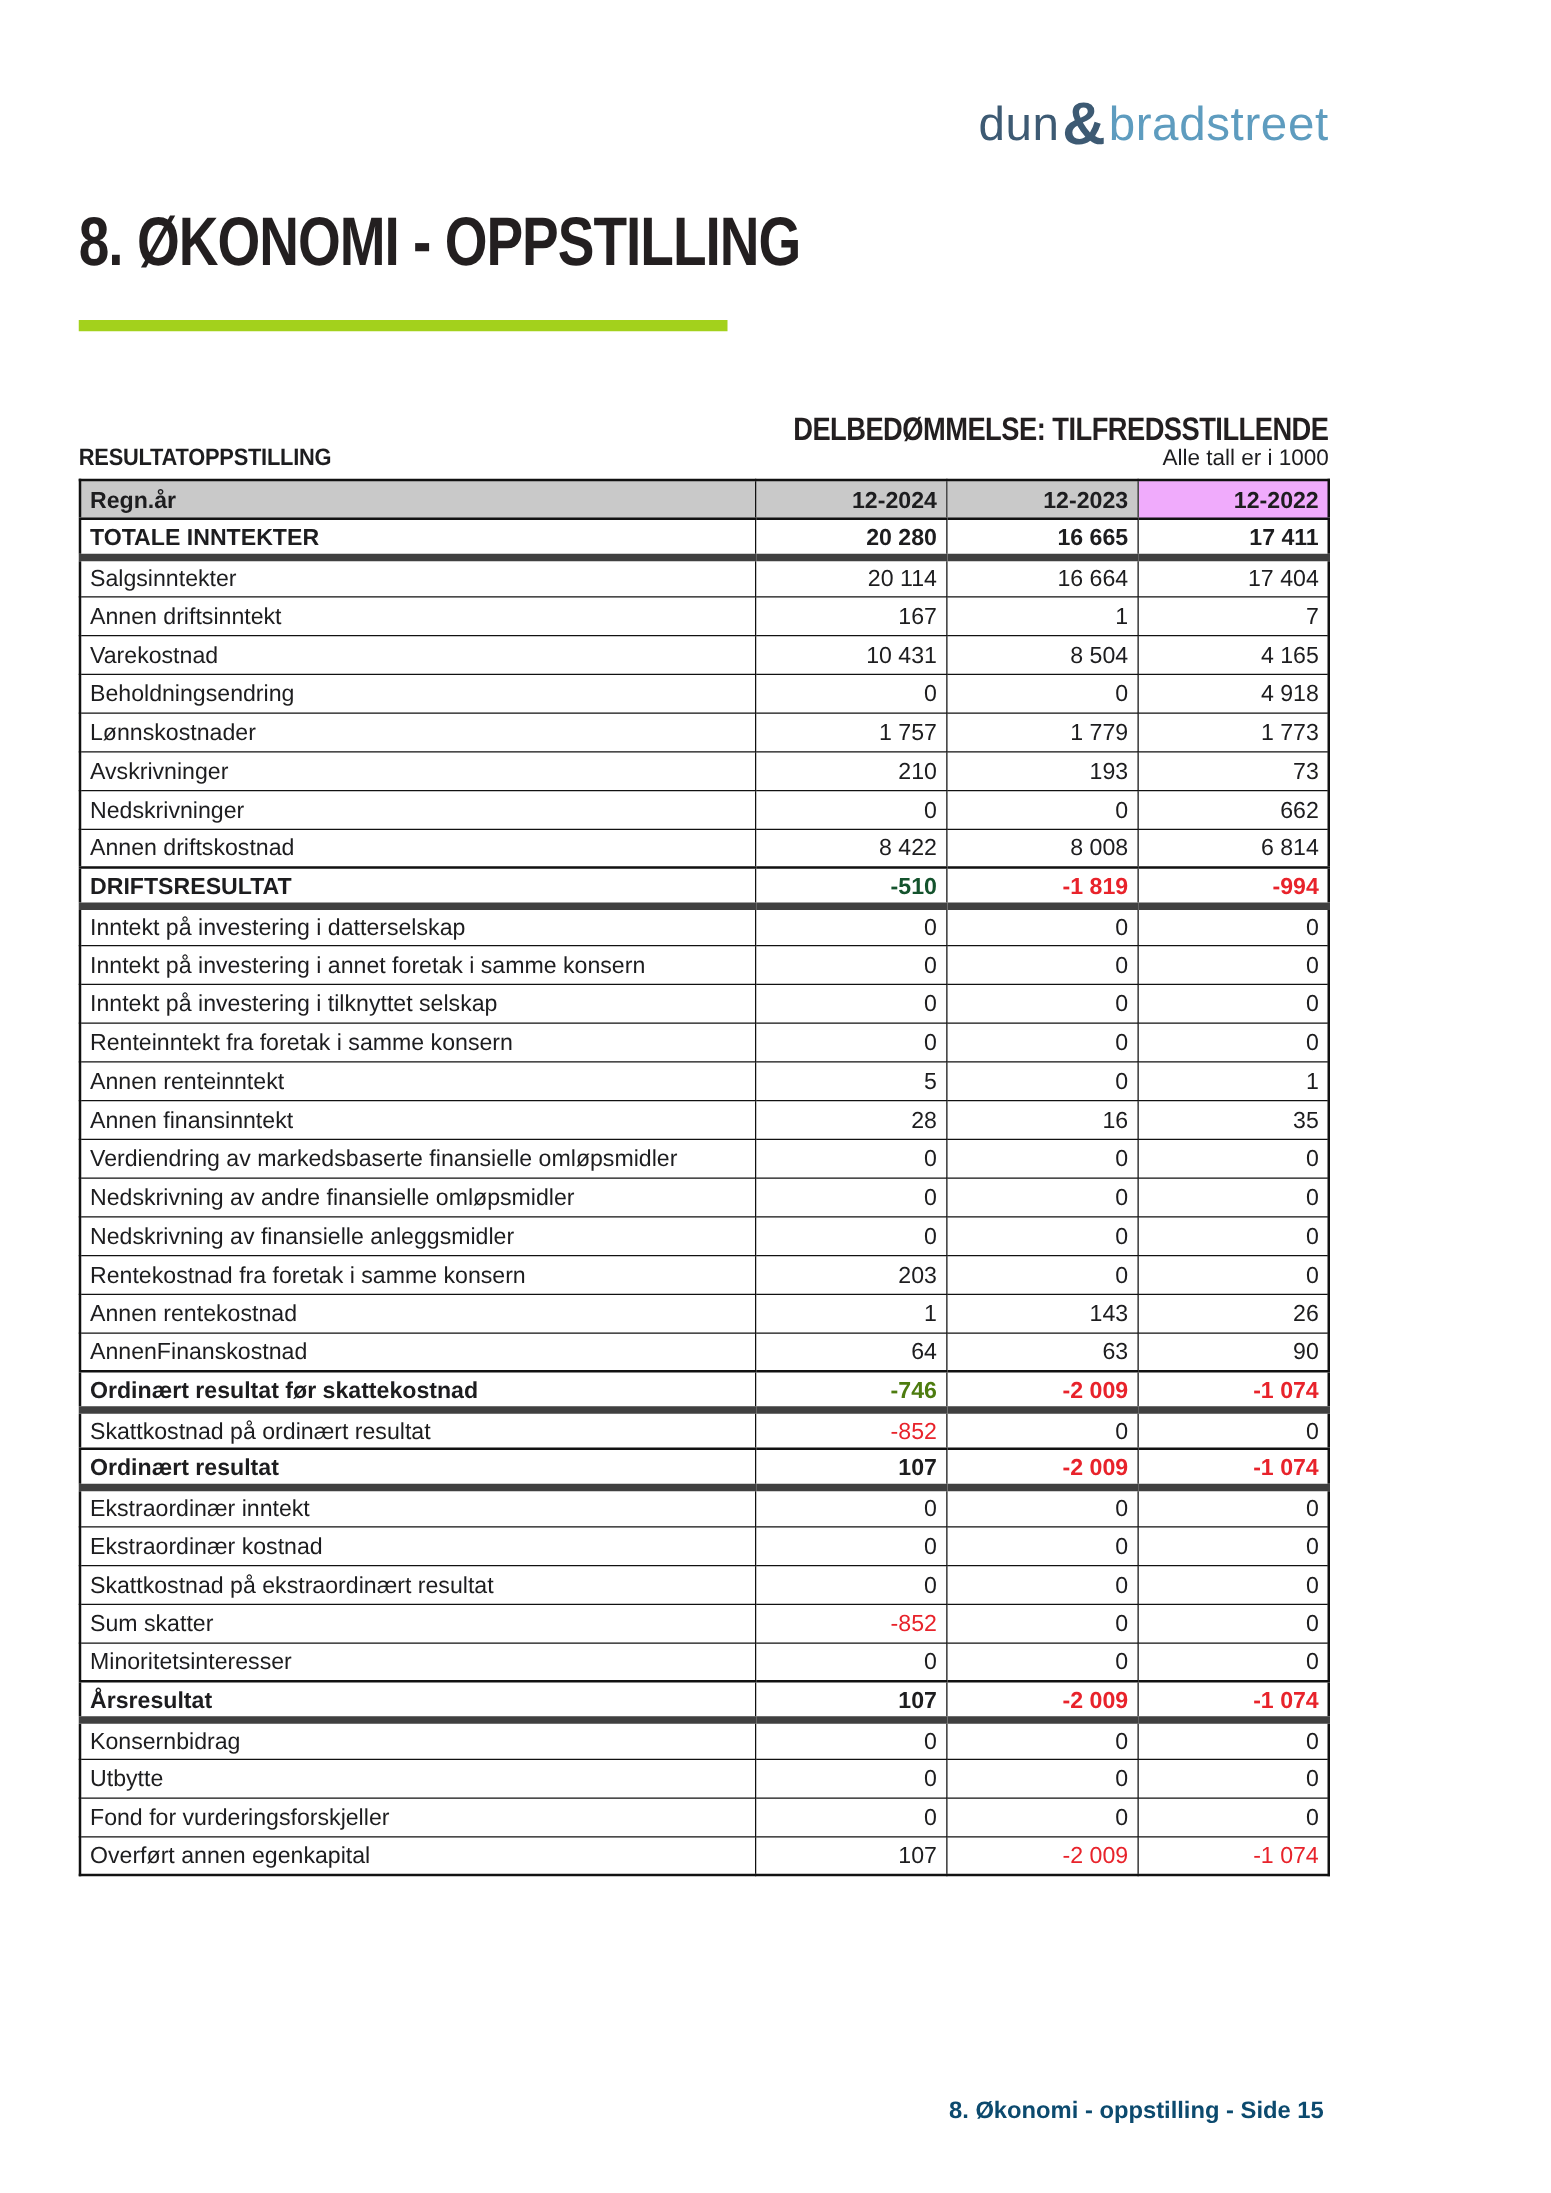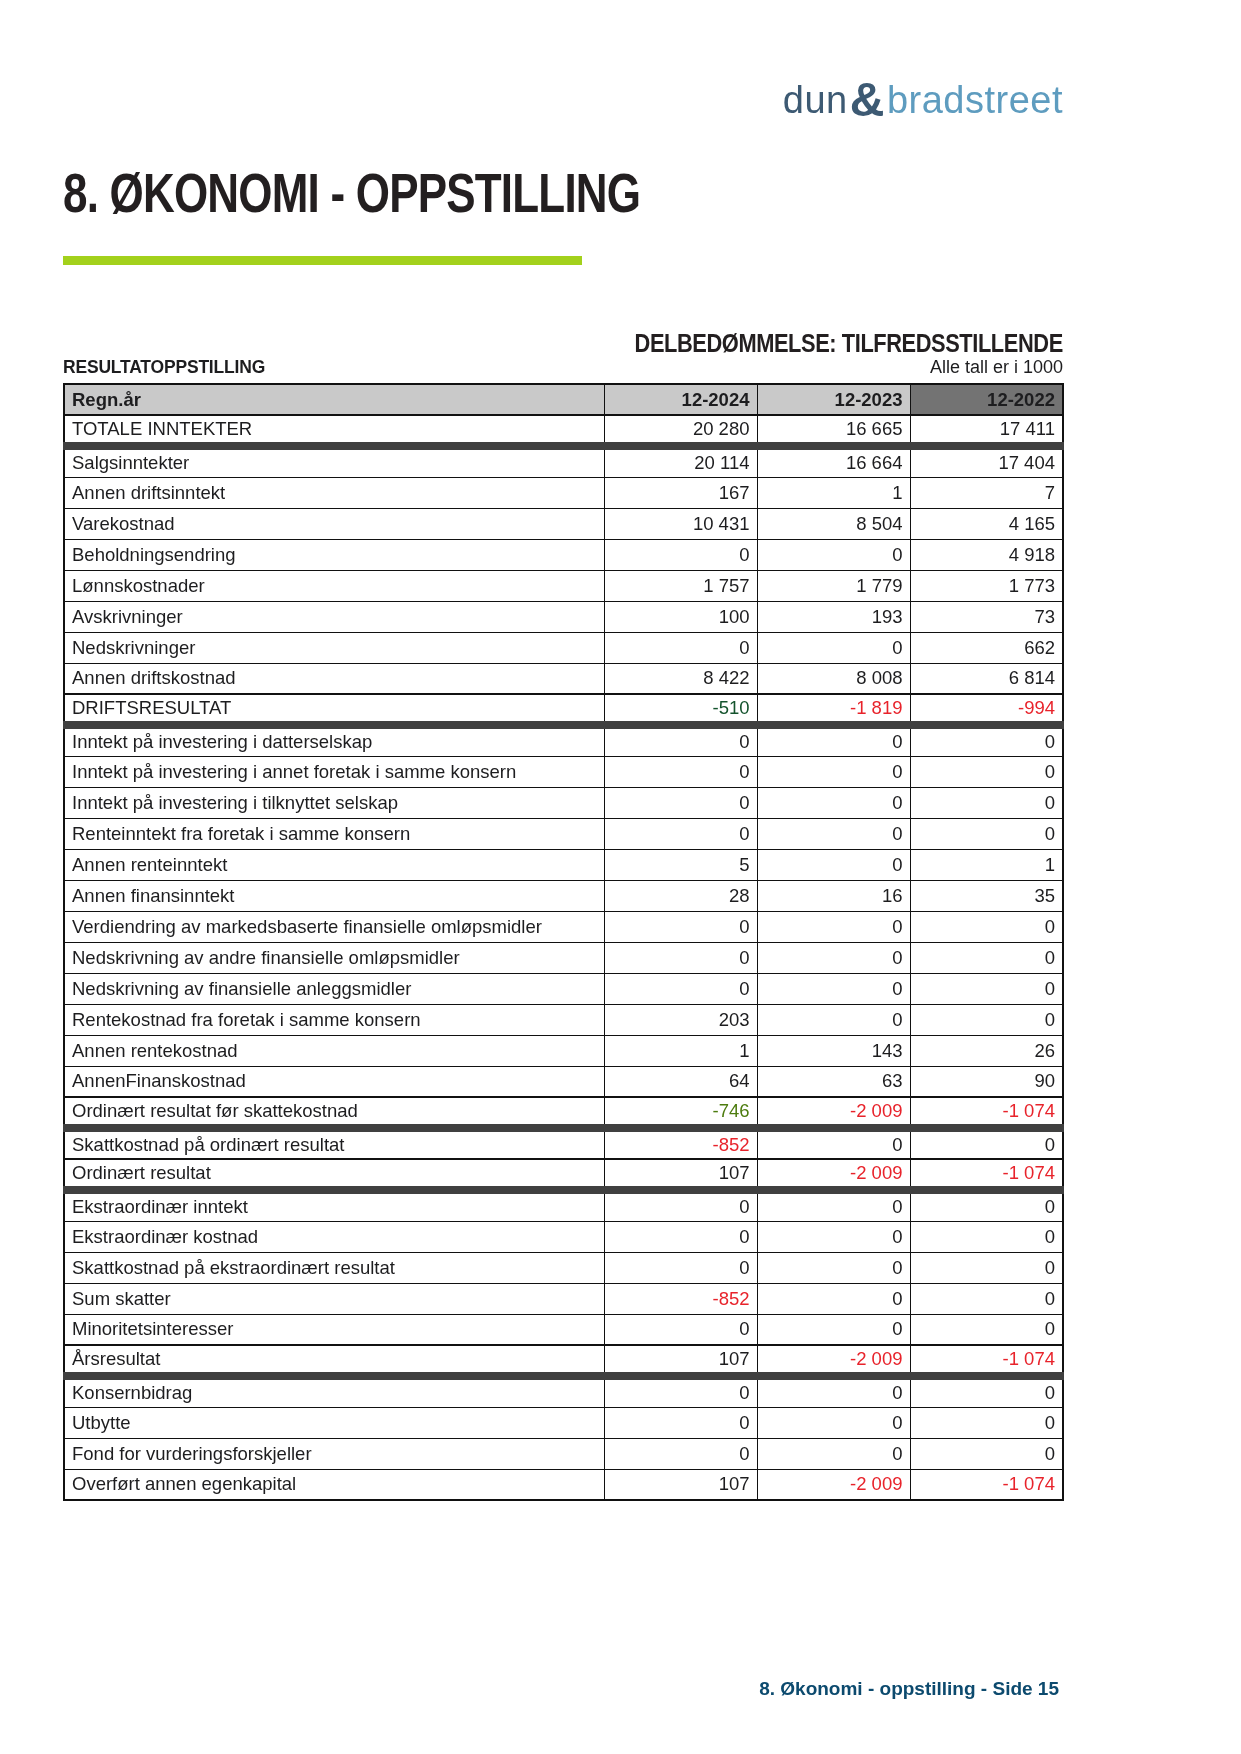--- a/index.html
+++ b/index.html
@@ -58,21 +58,21 @@
     font-weight: normal; vertical-align: middle;
   }
   table.results { border: 2px solid #111; }
   table.results thead th {
     border-bottom: 2px solid #111;
     font-weight: bold;
   }
   table.results thead th.label-cell { text-align: left; }
   .num-cell { text-align: right; }
   .label-cell { text-align: left; }
-  tr.bold-row td { font-weight: normal; border-top: 2px solid #111; border-bottom: 8px solid #404040; }
+  tr.bold-row td { font-weight: bold; border-top: 2px solid #111; border-bottom: 6px solid #404040; }
   .footer-note {
     position: absolute; right: 182px; top: 1678px;
     font-size: 19px; color: #0c4a6e; white-space: nowrap; font-weight: bold;
   }
 </style>
 </head>
 <body>
 
 <div class="logo">
   <span class="dun">dun</span><span class="amp">&amp;</span><span class="brad">bradstreet</span>
@@ -93,21 +93,21 @@
     <col class="c-label">
       <col class="c-num">
       <col class="c-num">
       <col class="c-num">
   </colgroup>
   <thead>
     <tr>
       <th class="label-cell" style="background: rgb(201, 201, 201);">Regn.år</th>
       <th class="num-cell" style="background: rgb(201, 201, 201);">12-2024</th>
       <th class="num-cell" style="background: rgb(201, 201, 201);">12-2023</th>
-      <th class="num-cell" style="background: #737373; text-align: right;">12-2022</th>
+      <th class="num-cell" style="background: #f0abfc; text-align: right;">12-2022</th>
     </tr>
   </thead>
   <tbody>
       <tr class="bold-row">
         <td class="label-cell">TOTALE INNTEKTER</td>
         <td class="num-cell">20 280</td>
         <td class="num-cell">16 665</td>
         <td class="num-cell">17 411</td>
       </tr>
       <tr>
@@ -135,21 +135,21 @@
         <td class="num-cell">4 918</td>
       </tr>
       <tr>
         <td class="label-cell">Lønnskostnader</td>
         <td class="num-cell">1 757</td>
         <td class="num-cell">1 779</td>
         <td class="num-cell">1 773</td>
       </tr>
       <tr>
         <td class="label-cell">Avskrivninger</td>
-        <td class="num-cell">100</td>
+        <td class="num-cell">210</td>
         <td class="num-cell">193</td>
         <td class="num-cell">73</td>
       </tr>
       <tr>
         <td class="label-cell">Nedskrivninger</td>
         <td class="num-cell">0</td>
         <td class="num-cell">0</td>
         <td class="num-cell">662</td>
       </tr>
       <tr>

